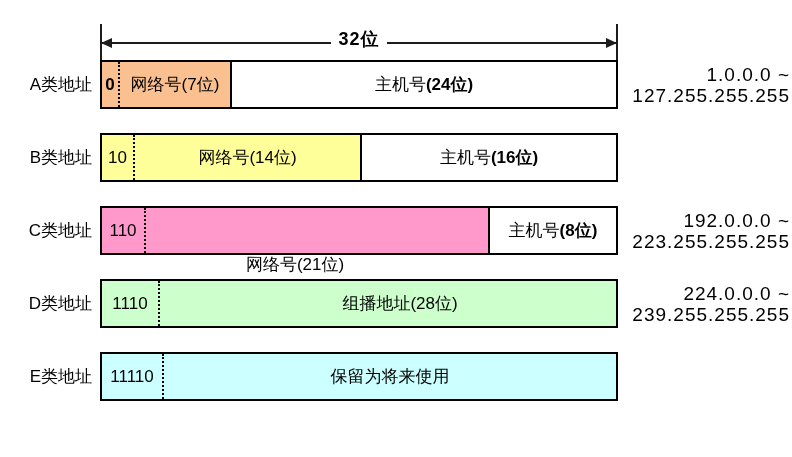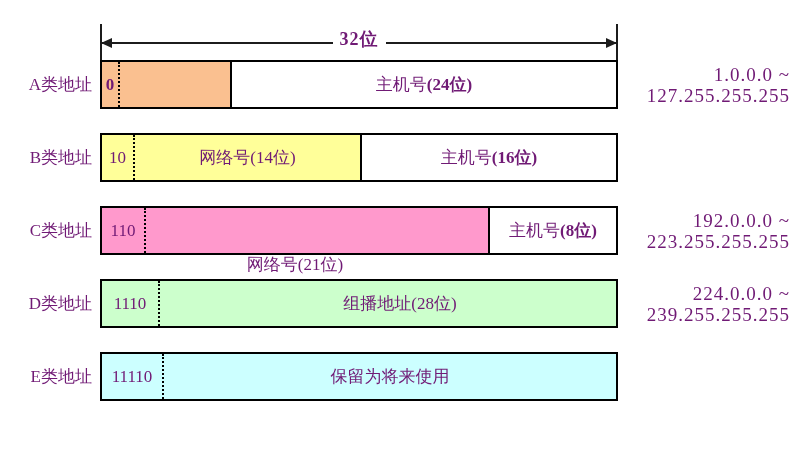--- a/index.html
+++ b/index.html
@@ -1,18 +1,18 @@
 <!DOCTYPE html>
 <html><head>
 <meta charset="utf-8">
 <style>
   html,body{margin:0;padding:0;background:#fff;}
   .canvas{
     position:relative;width:792px;height:457px;background:#ffffff;
-    font-family:Liberation Serif, serif;color:#701a75;overflow:hidden;border-radius:19px;
+    font-family:Liberation Sans, sans-serif;color:#000000;overflow:hidden;border-radius:19px;
   }
 
   
   .arrow-wrap{position:absolute;left:100px;top:24px;width:518px;height:36px;}
   .tick{position:absolute;top:0;width:2px;height:36px;background:#1c1c1c;}
   .tick-left{left:0;}
   .tick-right{right:0;}
   .arrow-line{position:absolute;left:2px;right:2px;top:18px;height:2px;background:#1c1c1c;}
   .arrow-line::before{
     content:"";position:absolute;left:-1px;top:-4px;width:0;height:0;
@@ -92,20 +92,21 @@
     <div class="arrow-label-box">
       <span>32位</span>
     </div>
   </div>
 
   <div class="row row-a">
     <div class="row-label">A类地址</div>
     <div class="bar">
       <div class="seg-net" style="background-color: rgb(250, 192, 144);">
         <span class="bits">0</span>
+        <span class="net-label">网络号(7位)</span>
       </div>
       <div class="seg-host">
         <span>主机号</span>
           <span class="host-bits">(24位)</span>
       </div>
     </div>
     <div class="range">
       <div>1.0.0.0 ~</div>
       <div>127.255.255.255</div>
     </div>

